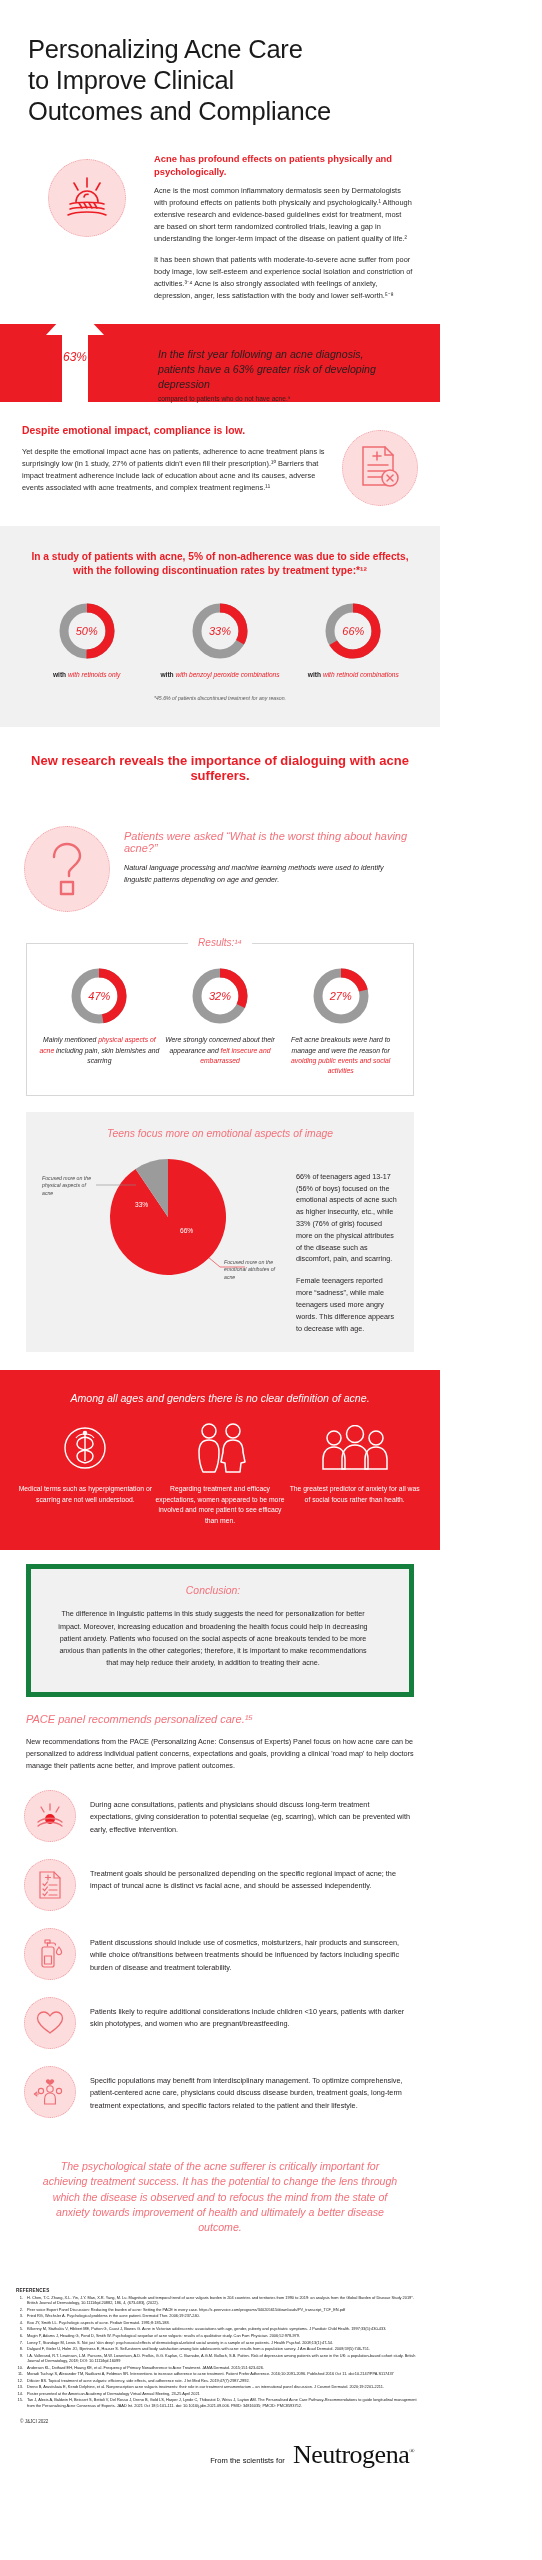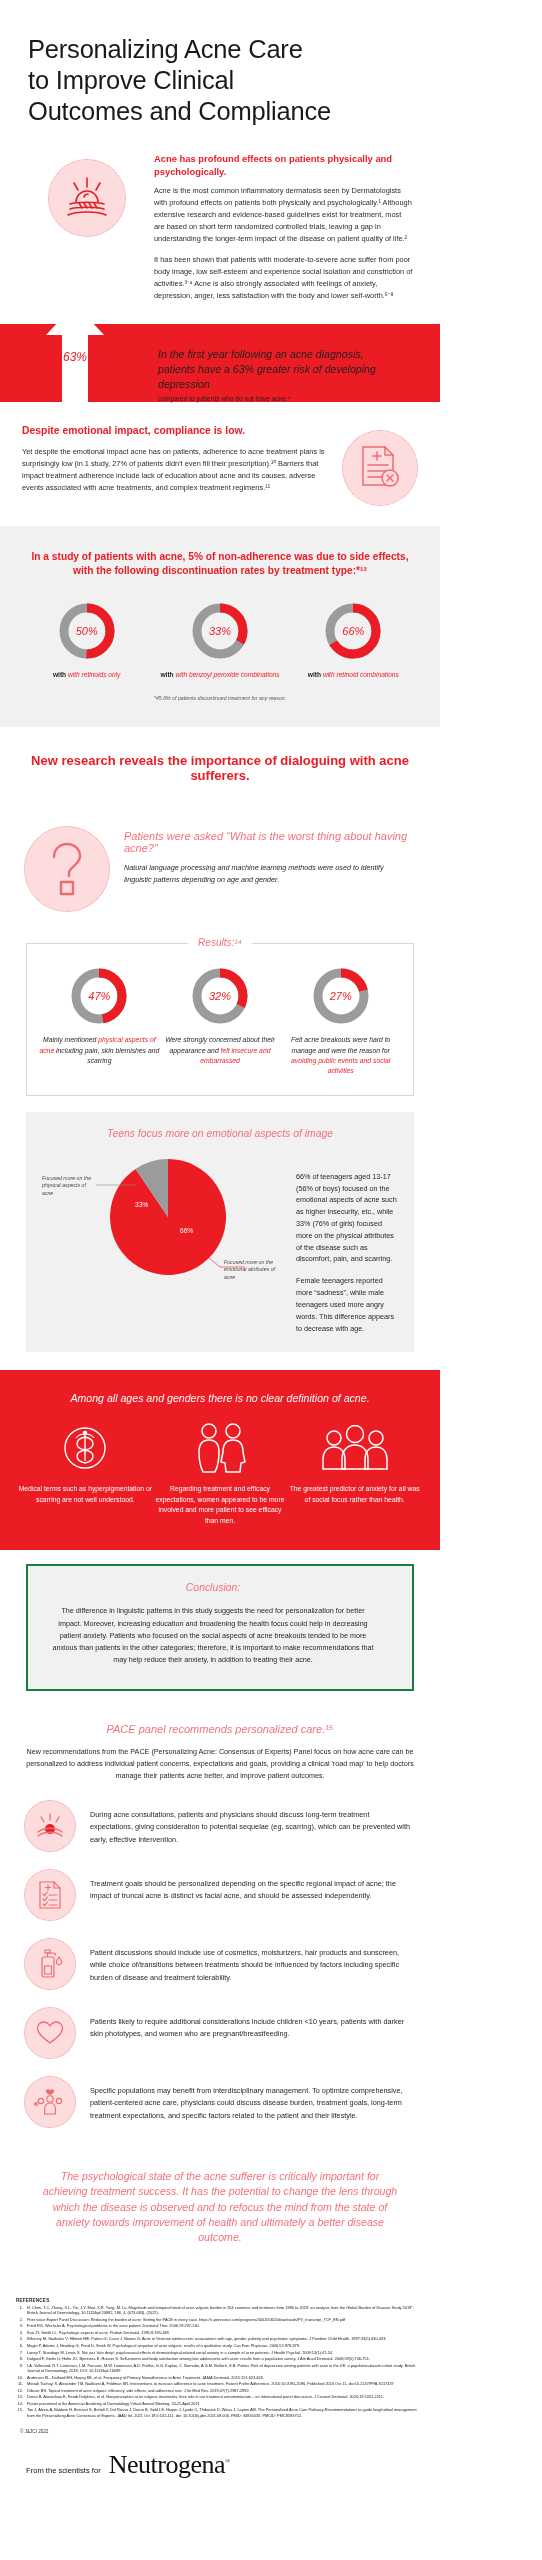--- a/index.html
+++ b/index.html
@@ -148,26 +148,26 @@
   
   .redband { background: #ec1c24; color: #fff; padding: 22px 18px 24px 18px; margin-top: 18px; }
   .redband-h { text-align: center; font-style: italic; font-size: 10.6px; font-weight: 300; margin-bottom: 18px; }
   .redband-row { display: flex; justify-content: space-between; align-items: flex-start; }
   .redband-cell { width: 160px; text-align: center; }
   .redband-ico { height: 52px; display: flex; align-items: center; justify-content: center; margin-bottom: 10px; }
   .redband-cap { font-size: 6.8px; line-height: 1.55; }
 
   
   .concl-wrap { padding: 14px 26px 0 26px; }
-  .concl-box { background: #f1f1f1; border: 2px solid #15803d; padding: 16px 36px 22px 22px; }
+  .concl-box { background: #f1f1f1; border: 5px solid #15803d; padding: 16px 36px 22px 22px; }
   .concl-h { text-align: center; color: #f4717a; font-style: italic; font-size: 10.4px; margin-bottom: 12px; }
   .concl-p { font-size: 7.2px; line-height: 1.7; text-align: center; }
 
   
-  .pace { padding: 32px 26px 4px 26px; text-align: center; }
+  .pace { padding: 16px 26px 4px 26px; text-align: left; }
   .pace-h { color: #f4717a; font-style: italic; font-size: 11px; margin-bottom: 11px; }
   .pace-p { font-size: 7.2px; line-height: 1.68; max-width: 470px; margin: 0 auto; }
 
   .pace-list { padding: 14px 28px 0 24px; }
   .pace-item { display: flex; gap: 14px; align-items: flex-start; margin-bottom: 17px; }
   .pace-ico {
     flex: 0 0 auto; width: 52px; height: 52px; border-radius: 50%;
     background: #fcdcdd; border: 1.1px dotted #f19ba0;
     display: flex; align-items: center; justify-content: center;
   }
@@ -180,21 +180,21 @@
   }
 
   
   .refs { padding: 52px 16px 0 16px; }
   .refs-h { font-size: 4.6px; font-weight: 700; letter-spacing: .2px; margin-bottom: 2px; }
   .ref { display: flex; font-size: 3.9px; line-height: 1.42; margin-bottom: 1px; color: #1a1a1a; }
   .ref-n { width: 11px; flex: 0 0 11px; text-align: right; padding-right: 4px; }
   .ref-t { flex: 1; }
   .copyright { font-size: 4.6px; margin: 10px 0 0 4px; color: #333; }
 
-  .footer { display: flex; align-items: flex-end; padding: 16px 26px 30px 26px; gap: 8px; }
+  .footer { display: flex; align-items: flex-end; justify-content: flex-end; padding: 16px 26px 30px 26px; gap: 8px; }
   .footer-pre { font-size: 7.6px; color: #111; padding-bottom: 5px; }
   .brand { font-family: "Liberation Serif", serif; font-size: 26px; letter-spacing: -0.5px; color: #111; }
   .brand sup { font-size: 7px; }
 </style>
 </head>
 <body>
 
 <div class="page">
 
   <div class="title-wrap">

